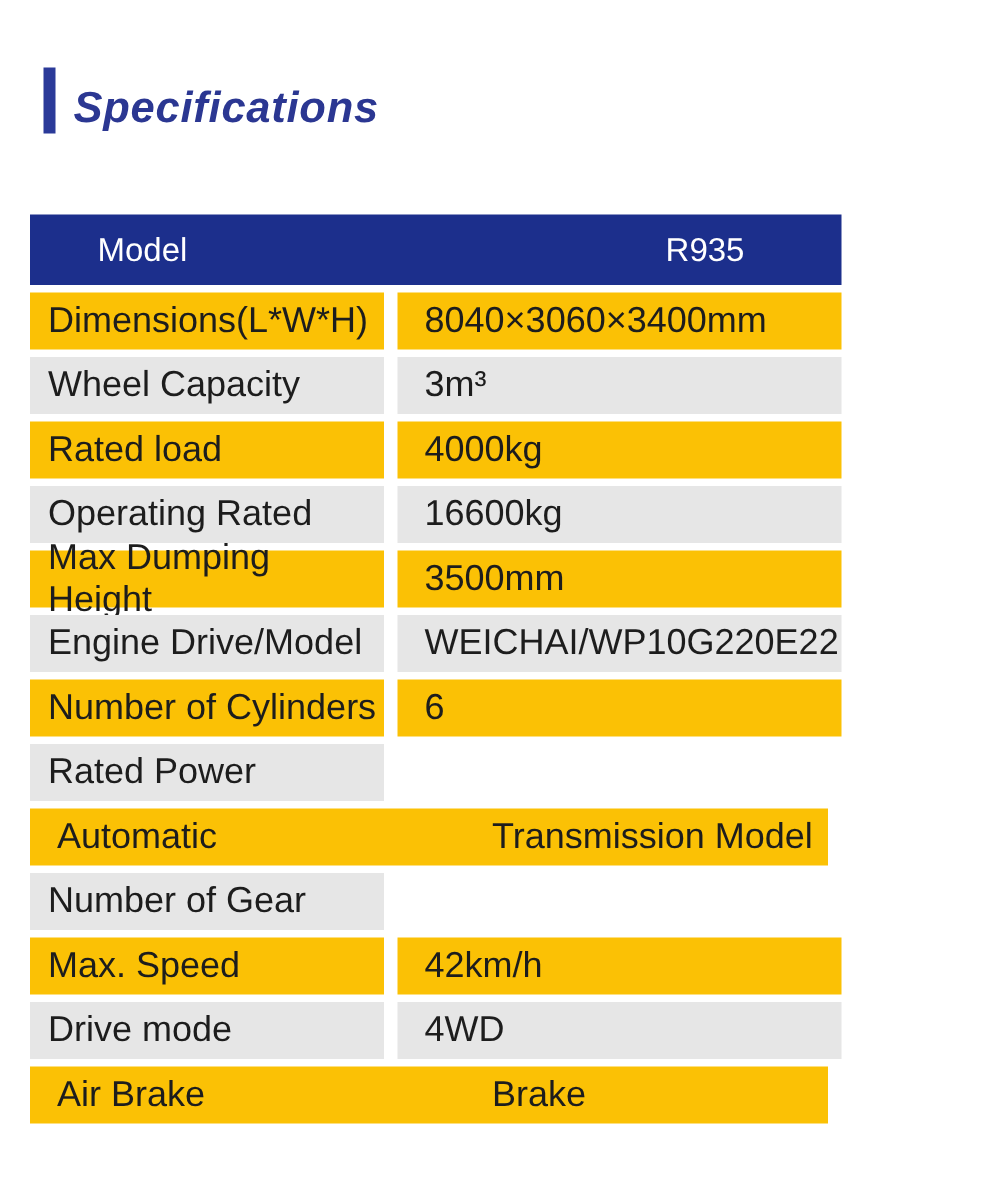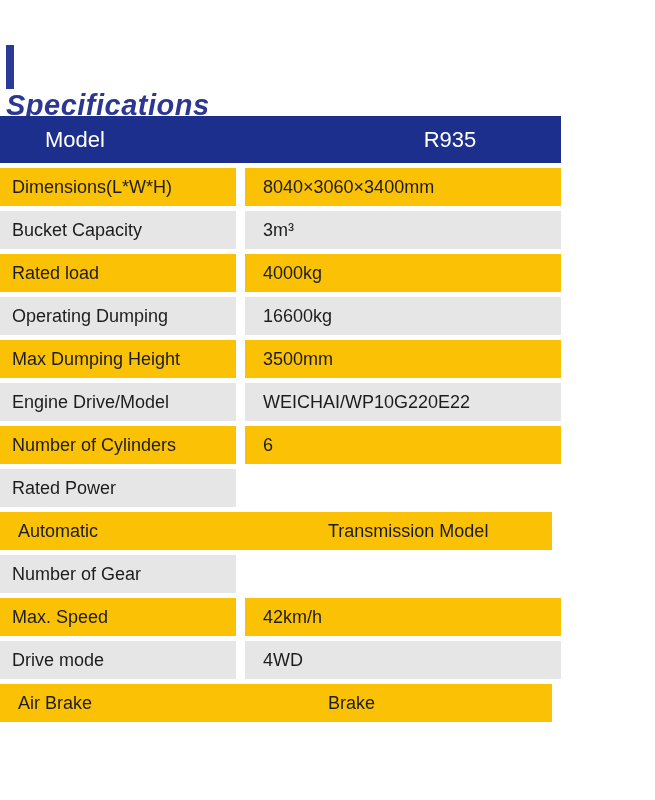--- a/index.html
+++ b/index.html
@@ -18,46 +18,46 @@
     width: 655px;
     height: 800px;
     position: relative;
     overflow: hidden;
   }
   .page { position: absolute; inset: 0; background: #ffffff; }
 
   
   .title-section {
     position: absolute;
-    left: 6px;
+    left: 29px;
     top: 45px;
     display: flex;
-    align-items: flex-start;
-    flex-direction: column;
+    align-items: flex-end;
   }
   .title-accent-bar {
     width: 8px;
     height: 44px;
     background: var(--bar-blue);
     margin-right: 12px;
   }
   .title-text {
     font-size: 29px;
     font-weight: bold;
     font-style: italic;
     color: var(--title-blue);
     letter-spacing: 0.5px;
   }
 
   
   .spec-table {
     position: absolute;
     left: 0;
-    top: 116px;
+    top: 143px;
     width: 561px;
+    padding-left: 20px;
   }
   .table-header {
     position: relative;
     height: 47px;
     background: var(--header-blue);
     color: var(--header-text);
   }
   .table-header .header-label {
     position: absolute;
     left: 45px;
@@ -80,21 +80,21 @@
   }
   .rows { margin-top: 5px; }
   .row {
     display: flex;
     height: 38px;
     margin-bottom: 5px;
   }
   .cell {
     display: flex;
     align-items: center;
-    font-size: 18px;
+    font-size: 24px;
     color: var(--text-dark);
   }
   .cell-label {
     width: 236px;
     margin-right: 9px;
     padding-left: 12px;
   }
   .cell-value {
     flex: 1;
     padding-left: 18px;
@@ -121,31 +121,31 @@
     </div>
 
     <div class="rows">
 
       <div class="row">
         <div class="cell cell-label">Dimensions(L*W*H)</div>
         <div class="cell cell-value">8040×3060×3400mm</div>
       </div>
 
       <div class="row">
-        <div class="cell cell-label">Bucket Capacity</div>
+        <div class="cell cell-label">Wheel Capacity</div>
         <div class="cell cell-value">3m³</div>
       </div>
 
       <div class="row">
         <div class="cell cell-label">Rated load</div>
         <div class="cell cell-value">4000kg</div>
       </div>
 
       <div class="row">
-        <div class="cell cell-label">Operating Dumping</div>
+        <div class="cell cell-label">Operating Rated</div>
         <div class="cell cell-value">16600kg</div>
       </div>
 
       <div class="row">
         <div class="cell cell-label">Max Dumping Height</div>
         <div class="cell cell-value">3500mm</div>
       </div>
 
       <div class="row">
         <div class="cell cell-label">Engine Drive/Model</div>

